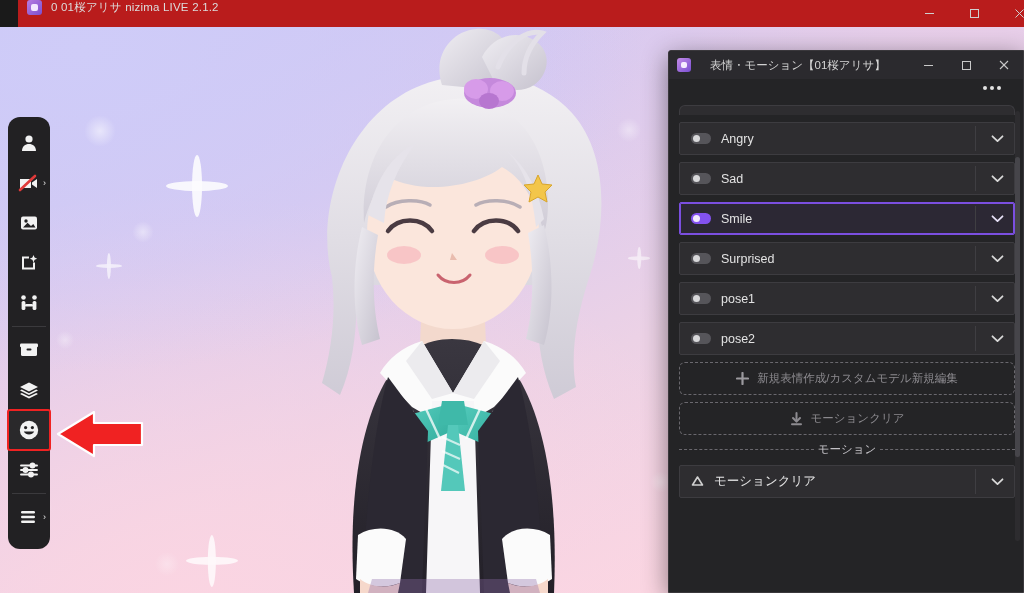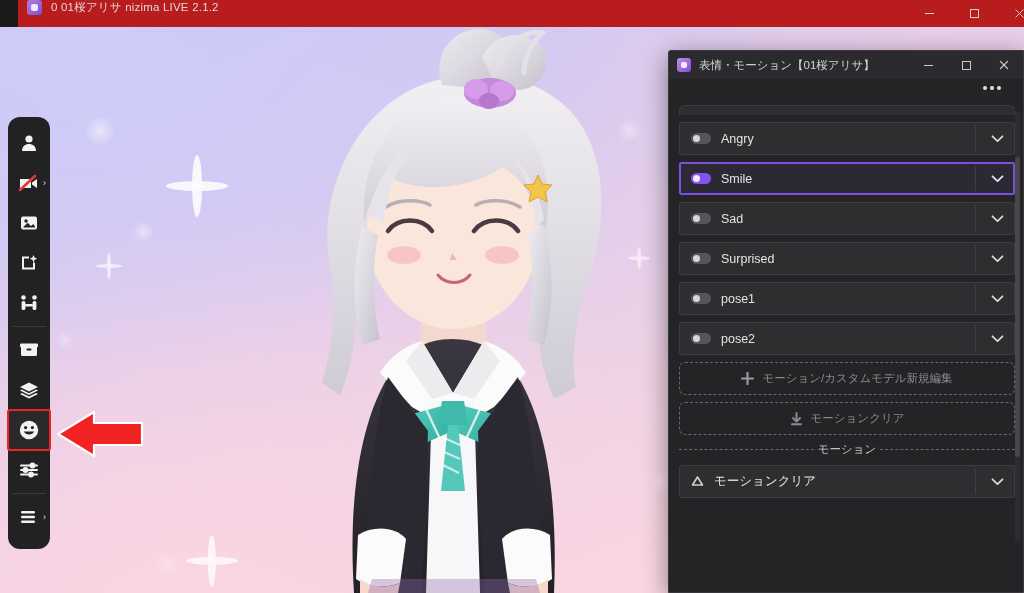--- a/index.html
+++ b/index.html
@@ -85,21 +85,21 @@
   
   #annot-arrow{position:absolute;left:54px;top:383px;width:90px;height:48px;}
 
   
   #expr-panel{
     position:absolute;left:668px;top:50px;width:356px;height:543px;
     background:#242426;border:1px solid #3a383c;border-top-left-radius:3px;
     box-shadow:0 6px 26px rgba(0,0,0,.45);box-sizing:border-box;overflow:hidden;
   }
   #panel-titlebar{
-    height:28px;background:#2b2a2e;display:flex;align-items:center;position:relative;
+    height:28px;background:#2b2a2e;display:flex;align-items:center;position:relative;gap:11px;
   }
   #panel-icon{
     width:14px;height:14px;margin-left:8px;border-radius:3px;flex:none;
     background:linear-gradient(135deg,#c48ce8,#7a4fd2);position:relative;
   }
   #panel-icon:after{
     content:"";position:absolute;left:4px;top:4px;width:6px;height:6px;border-radius:2px;background:#f6ecff;
   }
   #panel-title{margin-left:8px;color:#d6d6d6;font-size:11.5px;white-space:nowrap;}
   #panel-win-controls{position:absolute;right:0;top:0;height:28px;display:flex;}
@@ -451,38 +451,38 @@
         <span class="expr-label">Angry</span>
         <span class="row-sep"></span>
         <span class="row-chev">
           <svg width="13" height="9" viewBox="0 0 13 9">
               <path d="M1.5 1.8 L6.5 6.6 L11.5 1.8" fill="none" stroke="#d8d8d8" stroke-width="1.8" stroke-linecap="round" stroke-linejoin="round"></path>
             </svg>
         </span>
       </div>
 
 
+      <div class="expr-row">
+        <span class="toggle"></span>
+        <span class="expr-label">Sad</span>
+        <span class="row-sep"></span>
+        <span class="row-chev">
+          <svg width="13" height="9" viewBox="0 0 13 9">
+              <path d="M1.5 1.8 L6.5 6.6 L11.5 1.8" fill="none" stroke="#d8d8d8" stroke-width="1.8" stroke-linecap="round" stroke-linejoin="round"></path>
+            </svg>
+        </span>
+      </div>
+
       <div class="expr-row active">
         <span class="toggle"></span>
         <span class="expr-label">Smile</span>
         <span class="row-sep"></span>
         <span class="row-chev">
           <svg width="13" height="9" viewBox="0 0 13 9">
               <path d="M1.5 1.8 L6.5 6.6 L11.5 1.8" fill="none" stroke="#e6e0f6" stroke-width="1.8" stroke-linecap="round" stroke-linejoin="round"></path>
-            </svg>
-        </span>
-      </div>
-
-      <div class="expr-row">
-        <span class="toggle"></span>
-        <span class="expr-label">Sad</span>
-        <span class="row-sep"></span>
-        <span class="row-chev">
-          <svg width="13" height="9" viewBox="0 0 13 9">
-              <path d="M1.5 1.8 L6.5 6.6 L11.5 1.8" fill="none" stroke="#d8d8d8" stroke-width="1.8" stroke-linecap="round" stroke-linejoin="round"></path>
             </svg>
         </span>
       </div>
 
       <div class="expr-row">
         <span class="toggle"></span>
         <span class="expr-label">Surprised</span>
         <span class="row-sep"></span>
         <span class="row-chev">
           <svg width="13" height="9" viewBox="0 0 13 9">
@@ -513,21 +513,21 @@
         </span>
       </div>
 
 
       <div class="dash-btn">
         <span>
           <svg width="13" height="13" viewBox="0 0 13 13">
               <path d="M6.5 1 V12 M1 6.5 H12" stroke="#9b999e" stroke-width="2.2" stroke-linecap="round"></path>
             </svg>
         </span>
-        <span>モーション/カスタムモデル新規編集</span>
+        <span>新規表情作成/カスタムモデル新規編集</span>
       </div>
 
       <div class="dash-btn">
         <span>
           <svg width="13" height="14" viewBox="0 0 13 14">
             <path d="M6.5 1 V8" stroke="#8d8b90" stroke-width="2" stroke-linecap="round"></path>
             <path d="M3 6 L6.5 9.6 L10 6" fill="none" stroke="#8d8b90" stroke-width="2" stroke-linecap="round" stroke-linejoin="round"></path>
             <rect x="1" y="11.2" width="11" height="2" rx="1" fill="#8d8b90"></rect>
           </svg>
         </span>

